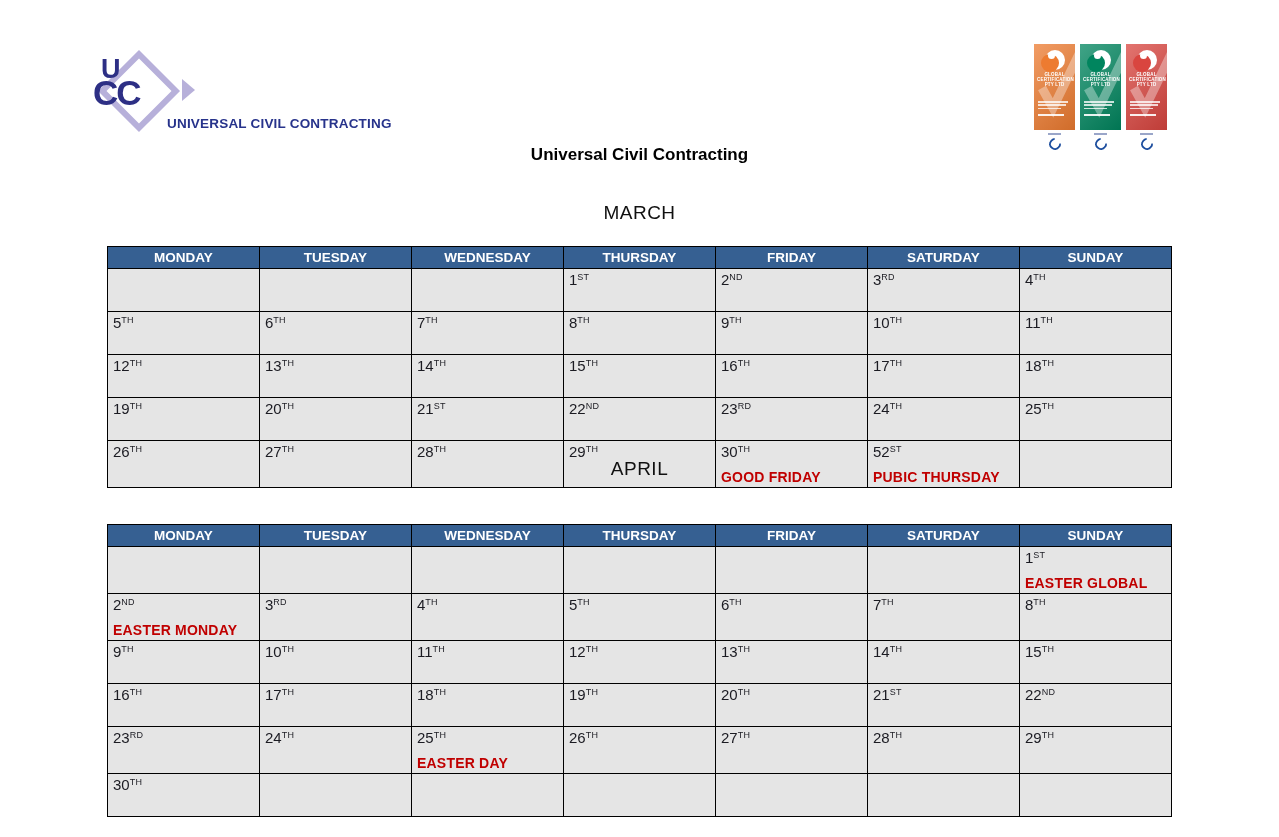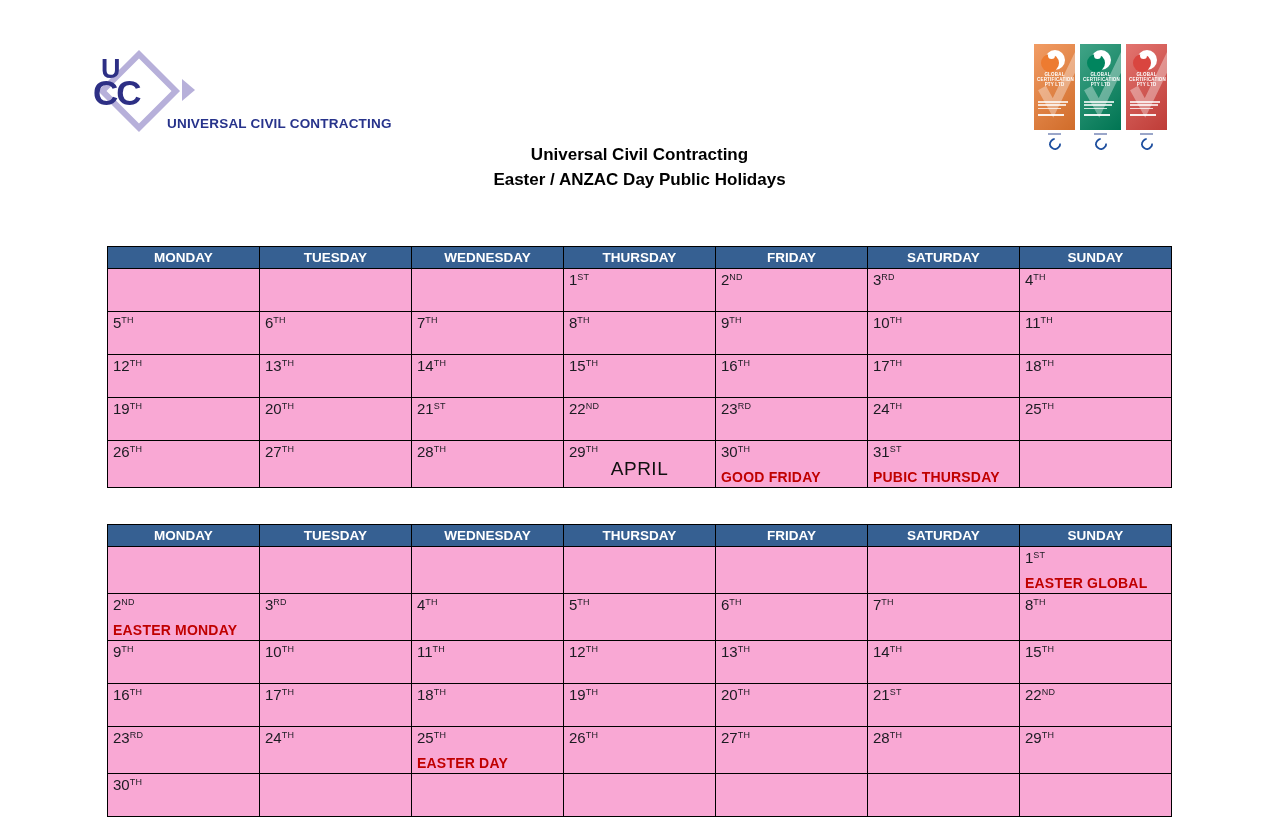--- a/index.html
+++ b/index.html
@@ -49,21 +49,21 @@
        font-size:17px;font-weight:bold;color:#000;}
   .doc-title2{position:absolute;top:170px;left:0;width:100%;text-align:center;
        font-size:17px;font-weight:bold;color:#000;}
   .month-title{position:absolute;left:0;width:100%;text-align:center;
        font-size:19px;color:#101010;letter-spacing:.5px;}
   #march-title{top:202px;}
   #april-title{top:458px;}
 
   
   .cal{position:absolute;left:107px;border-collapse:collapse;table-layout:fixed;
-       width:1065px;background:#f9a8d4;}
+       width:1065px;background:#e5e5e5;}
   #march-table{top:246px;}
   #april-table{top:524px;}
   .cal th{background:#366092;color:#ffffff;font-size:13.5px;font-weight:bold;
        height:21px;border:1px solid #000;padding:0;text-align:center;}
   .cal td{border:1px solid #000;height:41px;vertical-align:top;
        padding:1px 2px 0 5px;font-size:15px;color:#1b1b22;line-height:19px;}
   .day-num{font-size:15px;}
   .ord{font-size:9px;position:relative;top:-5px;letter-spacing:.2px;}
   .holiday{color:#c00000;font-weight:bold;font-size:14px;margin-top:4px;
        letter-spacing:.2px;white-space:nowrap;}
@@ -147,22 +147,22 @@
           </div>
         <div class="reg-line"></div>
       </div>
       <div class="jas">
         <span class="jas-line"></span><span class="jas-swirl"></span>
       </div>
     </div>
   </div>
 
   <div class="doc-title1">Universal Civil Contracting</div>
-  <div class="doc-title2">Easter / ANZAC Day Public Holidays</div>
-
+
+  <div id="march-title" class="month-title">MARCH</div>
   <table id="march-table" class="cal">
       <thead>
         <tr>
           <th>MONDAY</th>
           <th>TUESDAY</th>
           <th>WEDNESDAY</th>
           <th>THURSDAY</th>
           <th>FRIDAY</th>
           <th>SATURDAY</th>
           <th>SUNDAY</th>
@@ -204,21 +204,21 @@
           <td><span class="day-num">23</span><span class="ord">RD</span></td>
           <td><span class="day-num">24</span><span class="ord">TH</span></td>
           <td><span class="day-num">25</span><span class="ord">TH</span></td>
         </tr>
         <tr>
           <td><span class="day-num">26</span><span class="ord">TH</span></td>
           <td><span class="day-num">27</span><span class="ord">TH</span></td>
           <td><span class="day-num">28</span><span class="ord">TH</span></td>
           <td><span class="day-num">29</span><span class="ord">TH</span></td>
           <td><span class="day-num">30</span><span class="ord">TH</span><div class="holiday">GOOD FRIDAY</div></td>
-          <td><span class="day-num">31</span><span class="ord">ST</span><div class="holiday">PUBIC THURSDAY</div></td>
+          <td><span class="day-num">52</span><span class="ord">ST</span><div class="holiday">PUBIC THURSDAY</div></td>
           <td></td>
         </tr>
       </tbody>
     </table>
 
   <div id="april-title" class="month-title">APRIL</div>
   <table id="april-table" class="cal">
       <thead>
         <tr>
           <th>MONDAY</th>

